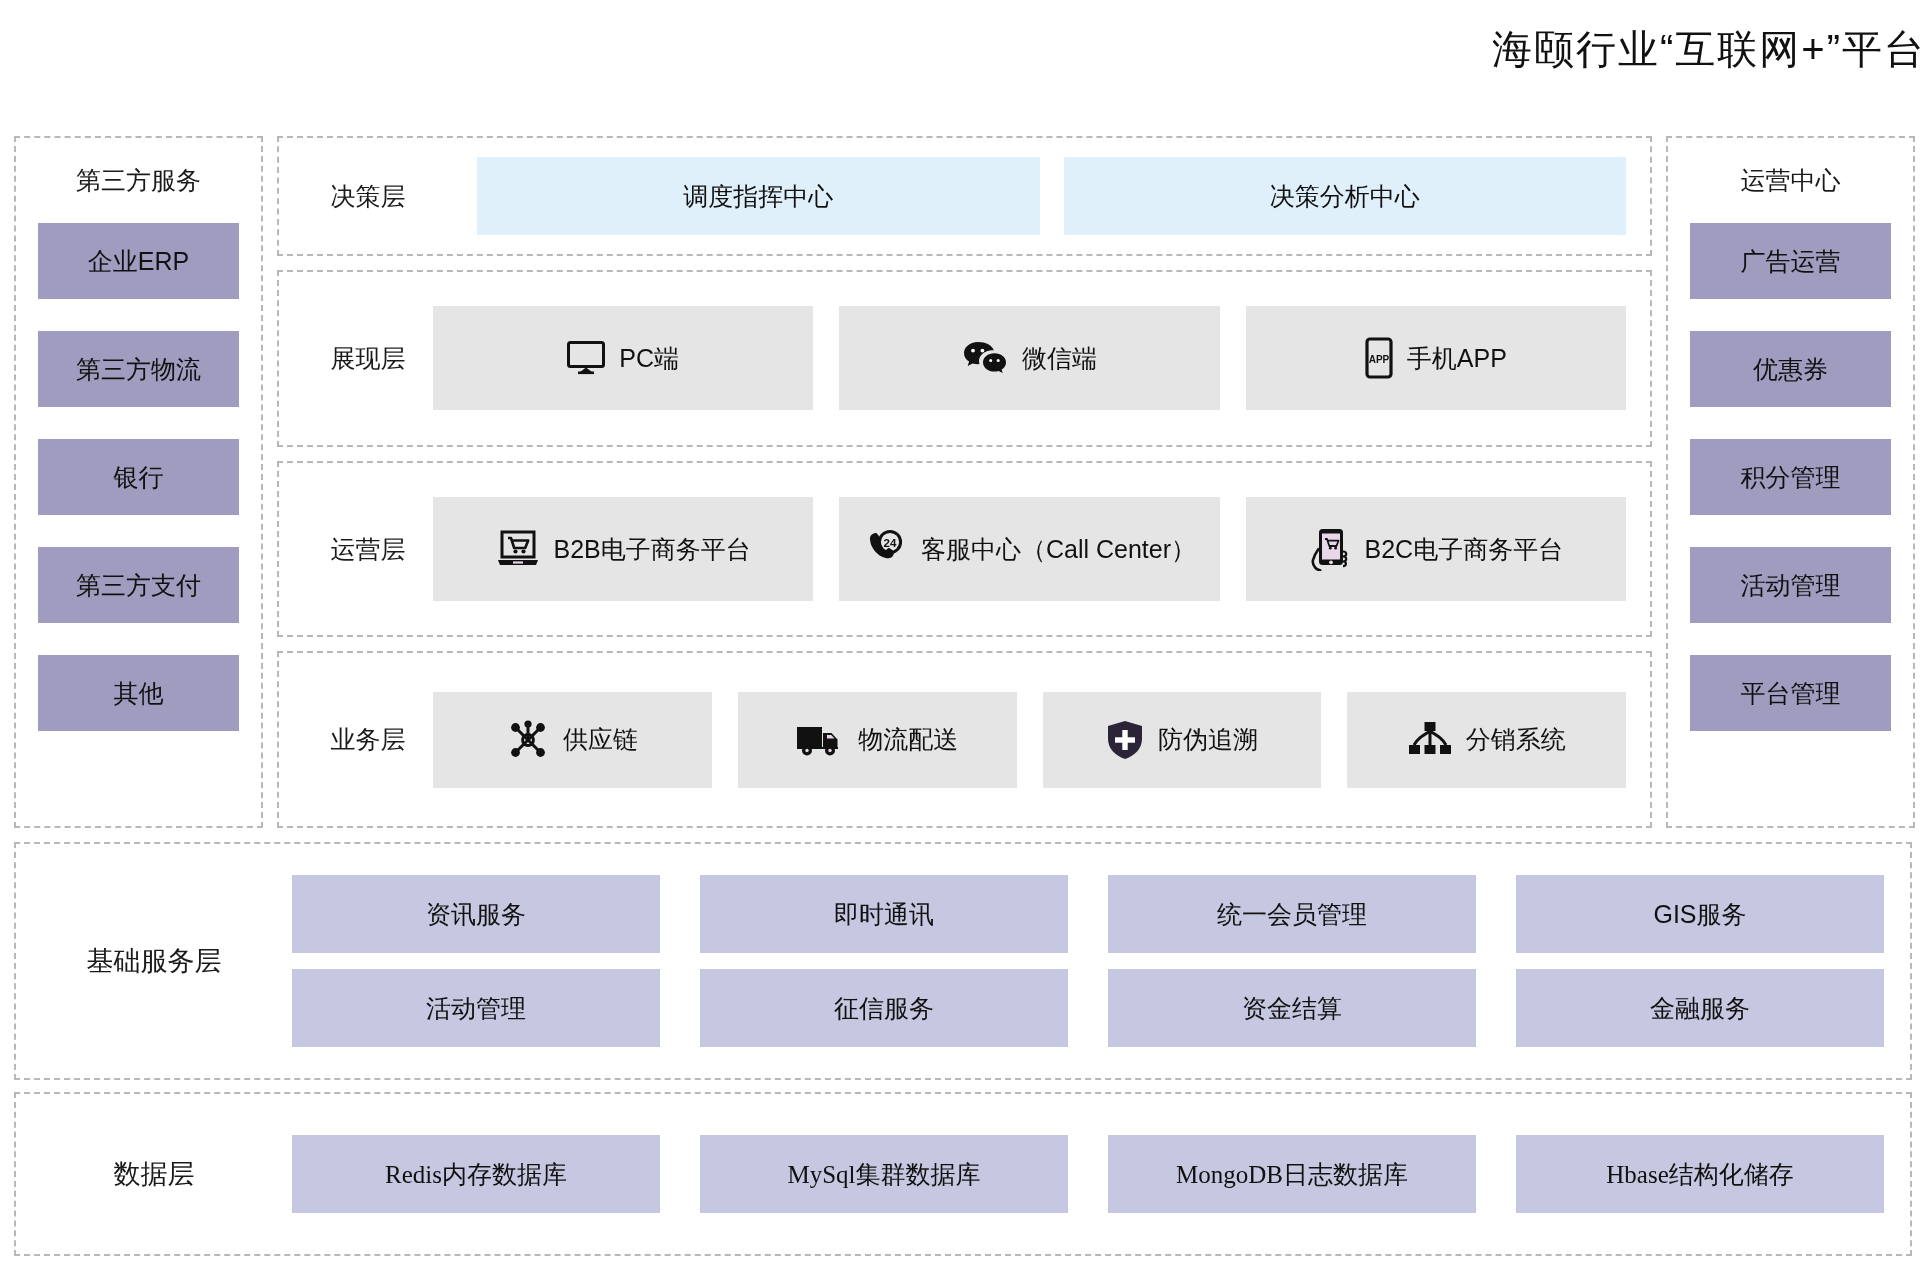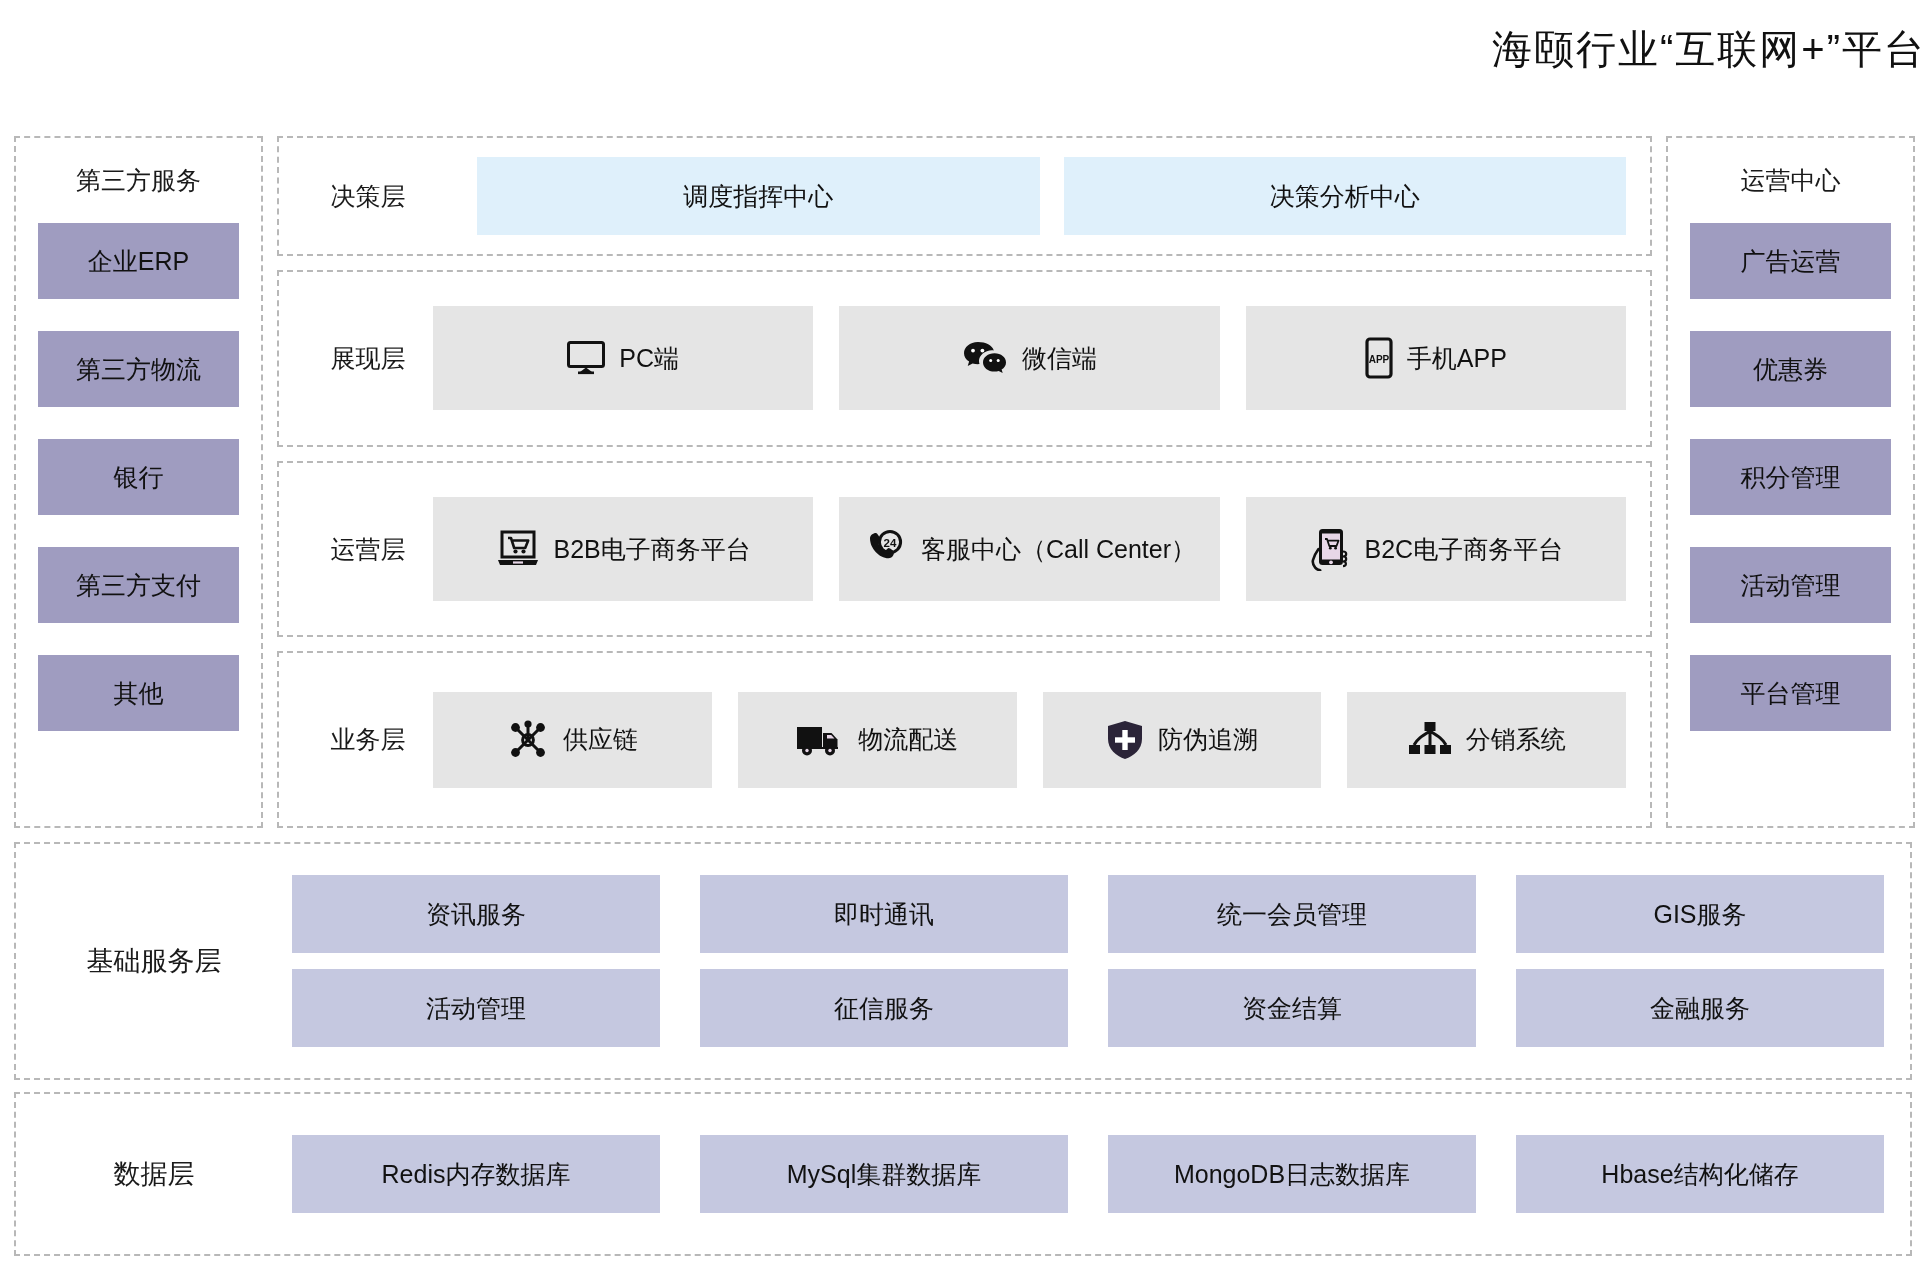--- a/index.html
+++ b/index.html
@@ -197,20 +197,21 @@
   .db-box {
     flex: 1 1 0;
     height: 78px;
     background: #c5c8e0;
     display: flex;
     align-items: center;
     justify-content: center;
     font-size: 25px;
     white-space: nowrap;
     color: #111;
+    font-family: Liberation Serif, serif;
   }
 </style>
 </head>
 <body>
 
 <div class="page">
 
   <div class="title">海颐行业“互联网+”平台</div>
 
   <div class="top-region">

